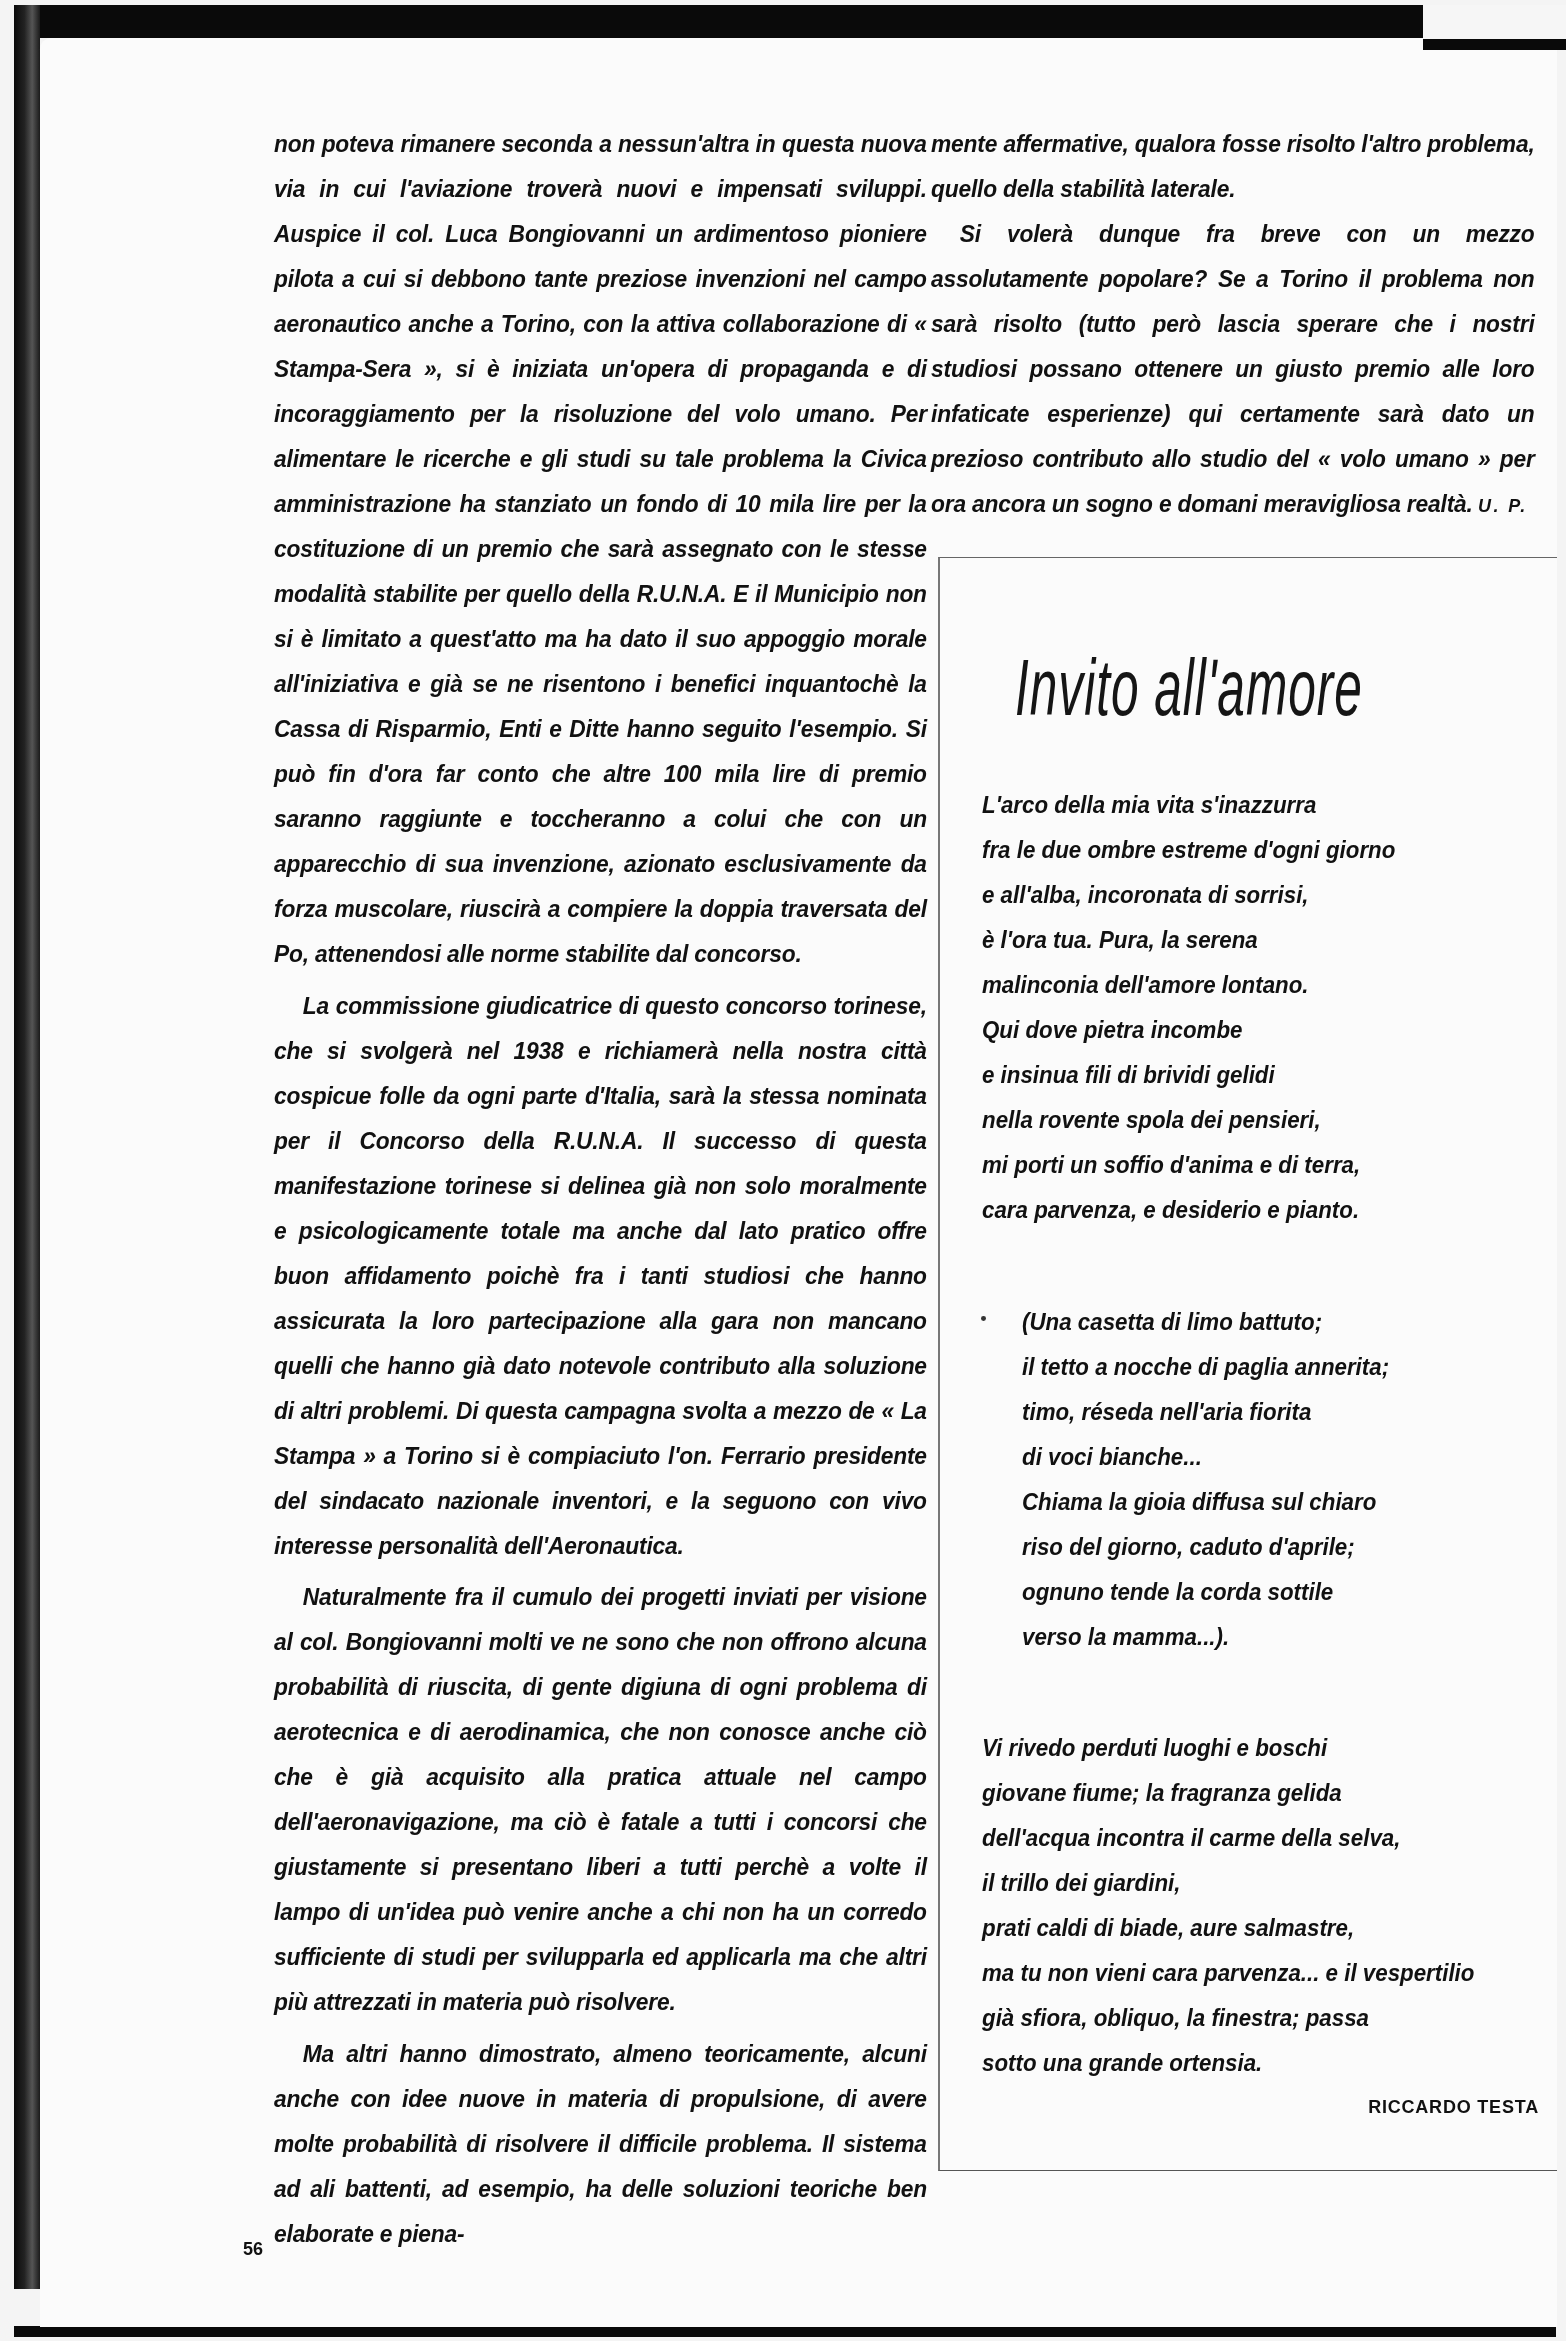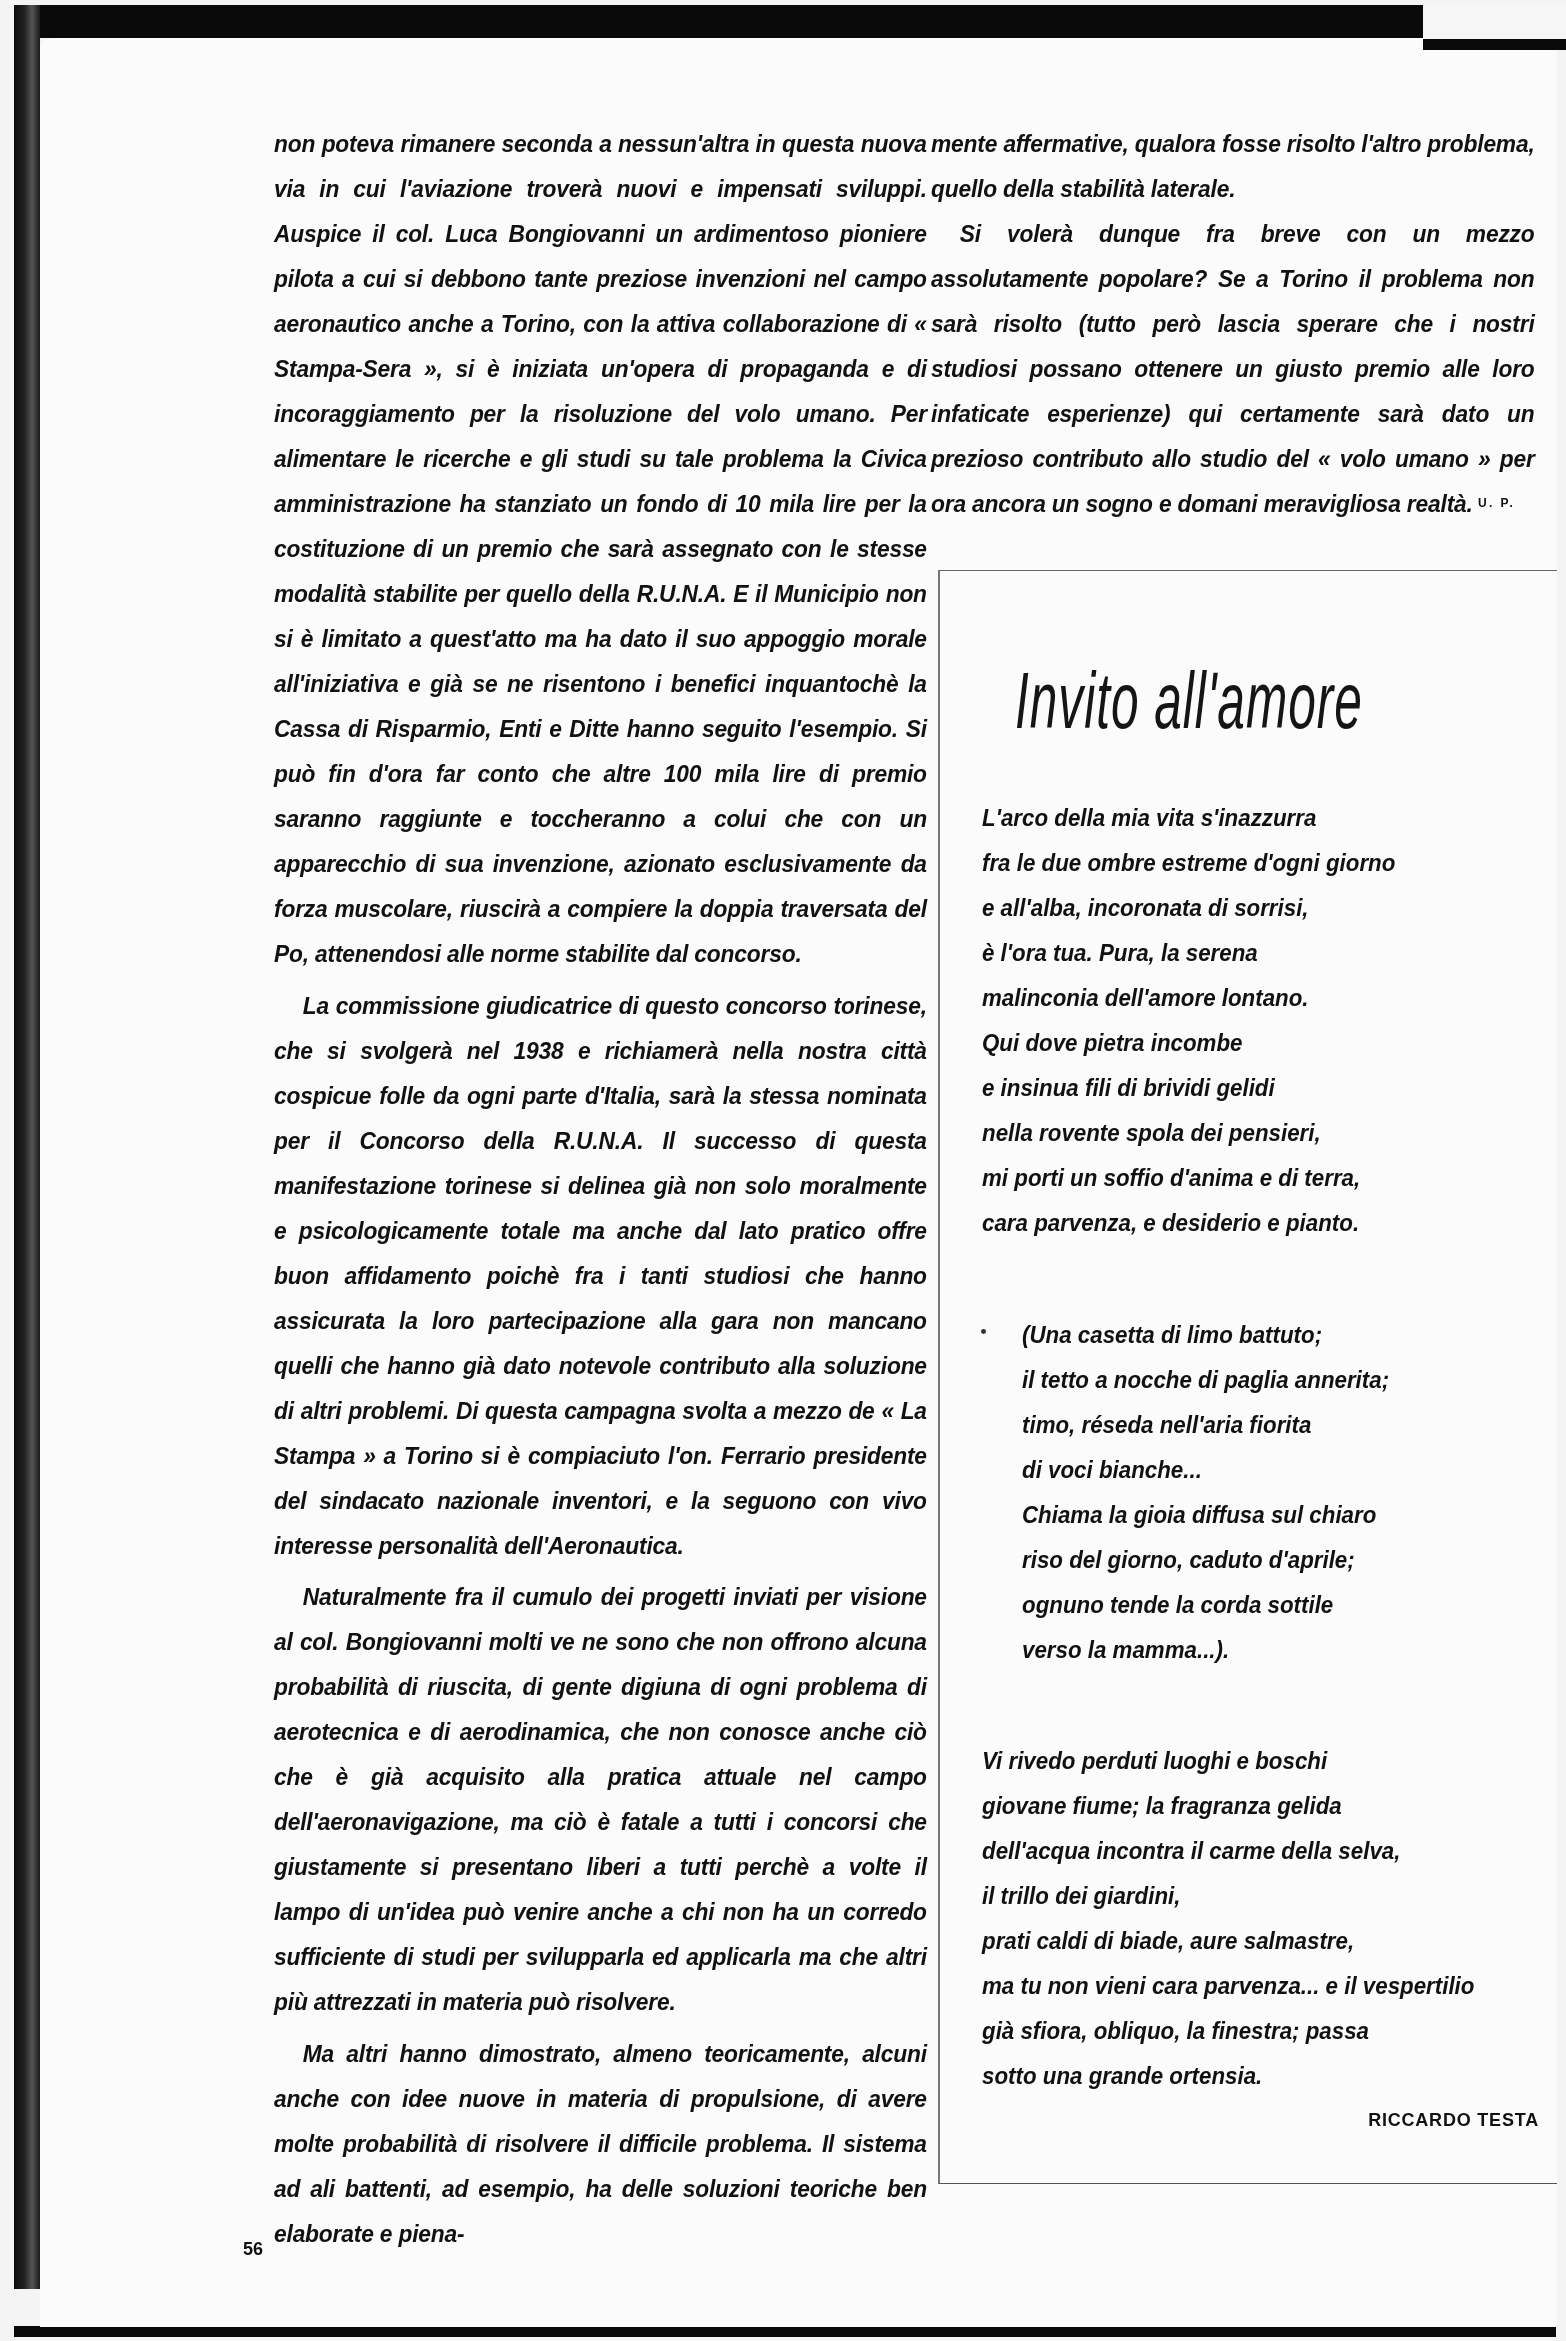--- a/index.html
+++ b/index.html
@@ -58,26 +58,26 @@
 
   .col-right-top {
     position: absolute; left: 931px; top: 121px; width: 604px;
   }
   .col-right-top p { width: 649px; }
   .col-right-top p + p { margin-top: 0px; }
 
   .signature-up {
     position: absolute; left: 1478px; top: 496px;
     font-family: "Liberation Sans", sans-serif; font-weight: bold;
-    font-size: 12px; letter-spacing: 2.4px;
+    font-size: 18px; letter-spacing: 2.4px; font-style: italic;
   }
 
   
   .poem-box {
-    position: absolute; left: 938px; top: 570px; width: 617px; height: 1612px;
+    position: absolute; left: 938px; top: 557px; width: 617px; height: 1612px;
     border-left: 2.4px solid #777;
     border-top: 1.6px solid #666;
     border-bottom: 1.6px solid #555;
   }
   .poem-title {
     position: absolute; left: 75px; top: 84px;
     font-family: "Liberation Sans", sans-serif;
     font-style: italic; font-weight: normal;
     font-size: 80px; letter-spacing: 1.6px;
     transform: scaleX(0.62); transform-origin: left top;

